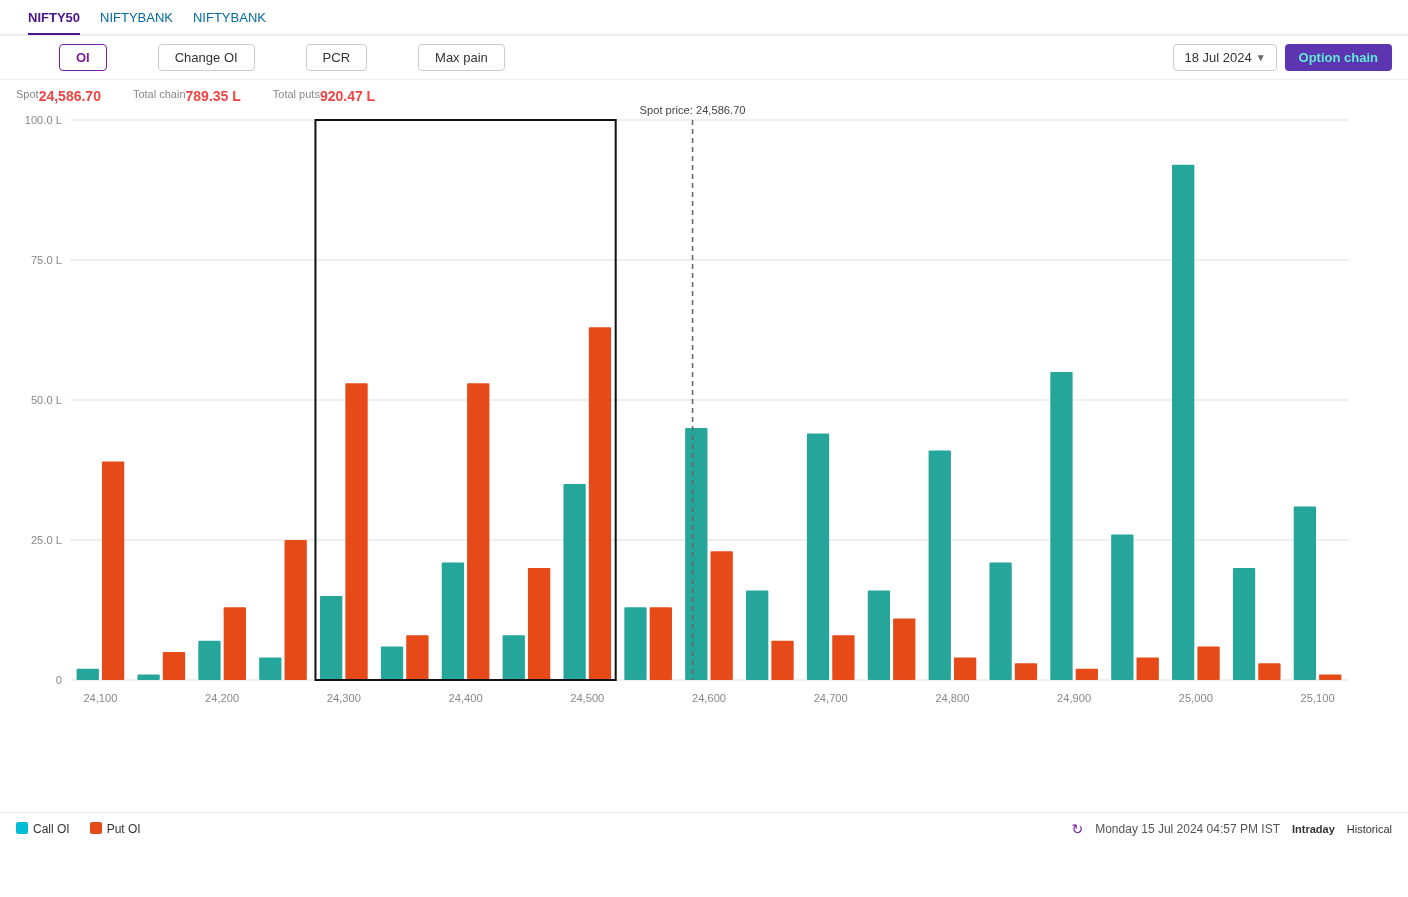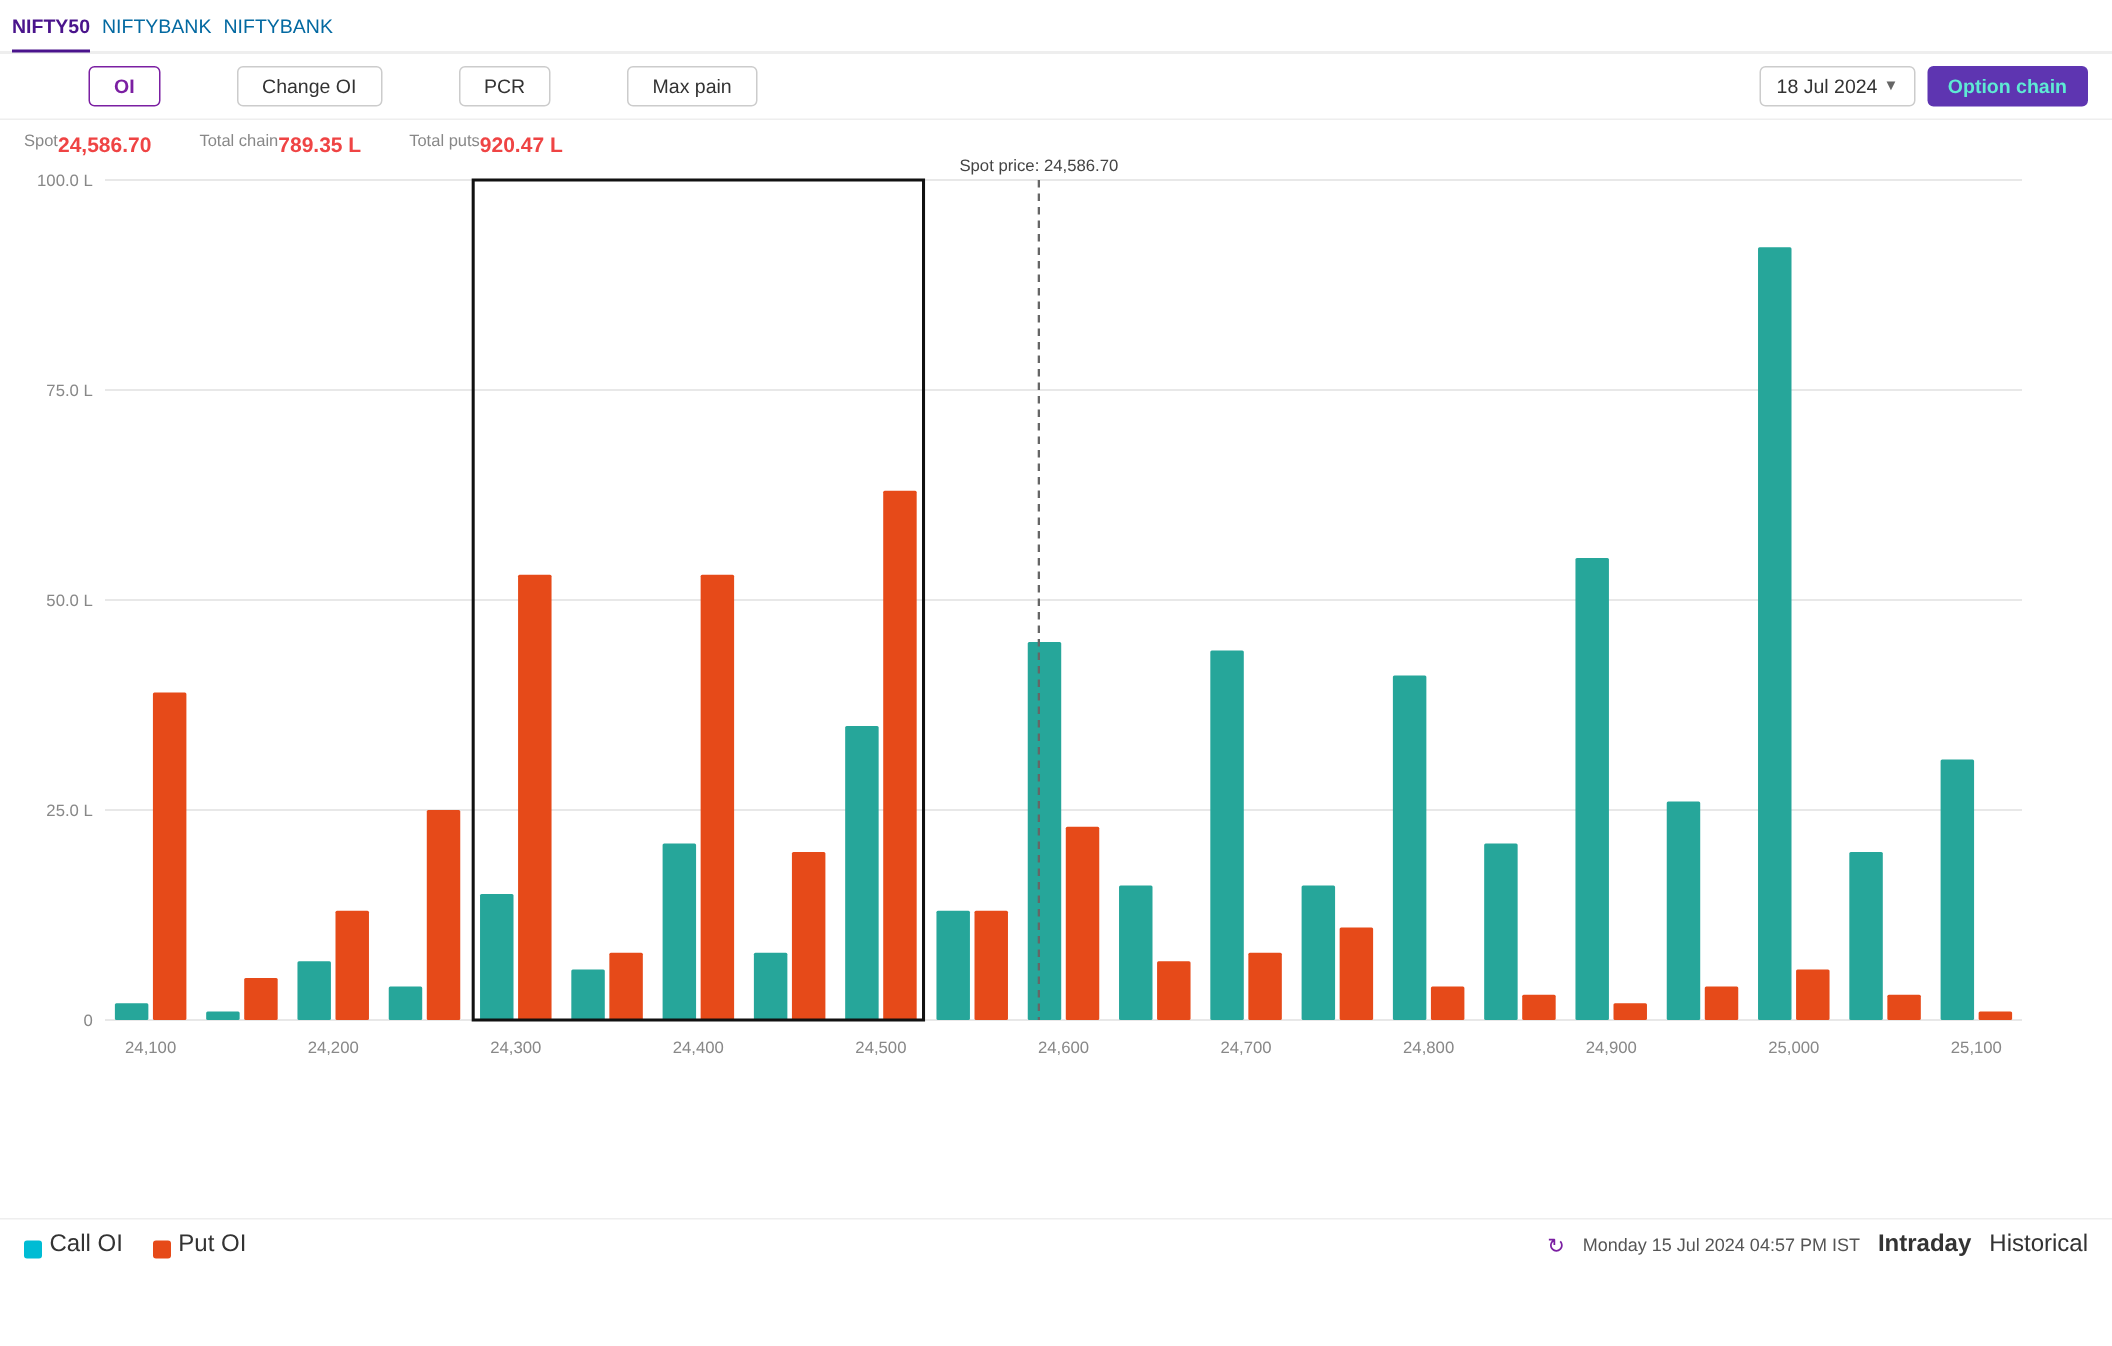--- a/index.html
+++ b/index.html
@@ -1,18 +1,18 @@
 <!DOCTYPE html>
 <html><head>
   <meta charset="utf-8">
   <style>
     * { box-sizing: border-box; margin: 0; padding: 0; }
     body { font-family: -apple-system, BlinkMacSystemFont, 'Segoe UI', sans-serif; background: #fff; color: #333; font-size: 13px; }
 
-    .top-nav { display: flex; align-items: center; border-bottom: 2px solid #eee; padding: 0 8px; height: 36px; gap: 8px; }
+    .top-nav { display: flex; align-items: center; border-bottom: 2px solid #eee; padding: 0 28px; height: 36px; gap: 20px; }
     .nav-tab { font-size: 13px; font-weight: 500; color: #0369a1; cursor: pointer; padding: 8px 0; border-bottom: 2px solid transparent; margin-bottom: -2px; }
     .nav-tab.active { color: #4a148c; border-bottom: 2px solid #4a148c; font-weight: 700; }
 
     .toolbar { display: flex; align-items: center; padding: 8px 16px; gap: 8px; border-bottom: 1px solid #eee; }
     .btn { border: 1px solid #ccc; background: #fff; border-radius: 4px; padding: 5px 16px; font-size: 13px; cursor: pointer; color: #333; margin-left: 43px; }
     .btn.active { border: 1.5px solid #7b1fa2; color: #7b1fa2; font-weight: 600; }
     .btn-purple { background: #5e35b1; color: #5eead4; border: none; border-radius: 4px; padding: 6px 14px; font-size: 13px; font-weight: 600; cursor: pointer; }
 
     .date-picker { display: flex; align-items: center; border: 1px solid #ccc; border-radius: 4px; padding: 5px 10px; font-size: 13px; cursor: pointer; gap: 4px; margin-left: auto; }
     .date-picker .chevron { font-size: 10px; color: #666; }
@@ -20,25 +20,25 @@
     .stats-row { display: flex; gap: 32px; padding: 8px 16px 4px; }
     .stat-block { display: flex; flex-direction: row; }
     .stat-label { font-size: 11px; color: #888; }
     .stat-value { font-size: 14px; font-weight: 600; color: #ef4444; }
 
     .chart-area { position: relative; padding: 12px 60px 50px 70px; height: 700px; }
     .chart-inner { position: relative; width: 100%; height: 100%; }
 
     .footer { display: flex; align-items: center; border-top: 1px solid #eee; padding: 8px 16px; margin-top: 4px; }
     .legend { display: flex; gap: 20px; align-items: center; }
-    .legend-item { display: flex; align-items: flex-end; gap: 5px; font-size: 16px; }
+    .legend-item { display: flex; align-items: flex-start; gap: 5px; font-size: 12px; }
     .legend-dot { width: 12px; height: 12px; border-radius: 2px; }
     .footer-right { margin-left: auto; display: flex; align-items: center; gap: 12px; font-size: 12px; color: #555; }
     .refresh-icon { color: #7b1fa2; font-size: 14px; }
-    .footer-btn { font-size: 16px; cursor: pointer; color: #333; font-weight: 500; }
+    .footer-btn { font-size: 11px; cursor: pointer; color: #333; font-weight: 500; }
     .footer-btn.active { font-weight: 700; }
   </style>
 </head>
 <body>
 
 <div>
 
   <div class="top-nav">
     <div class="nav-tab active">NIFTY50</div>
     <div class="nav-tab">NIFTYBANK</div>

